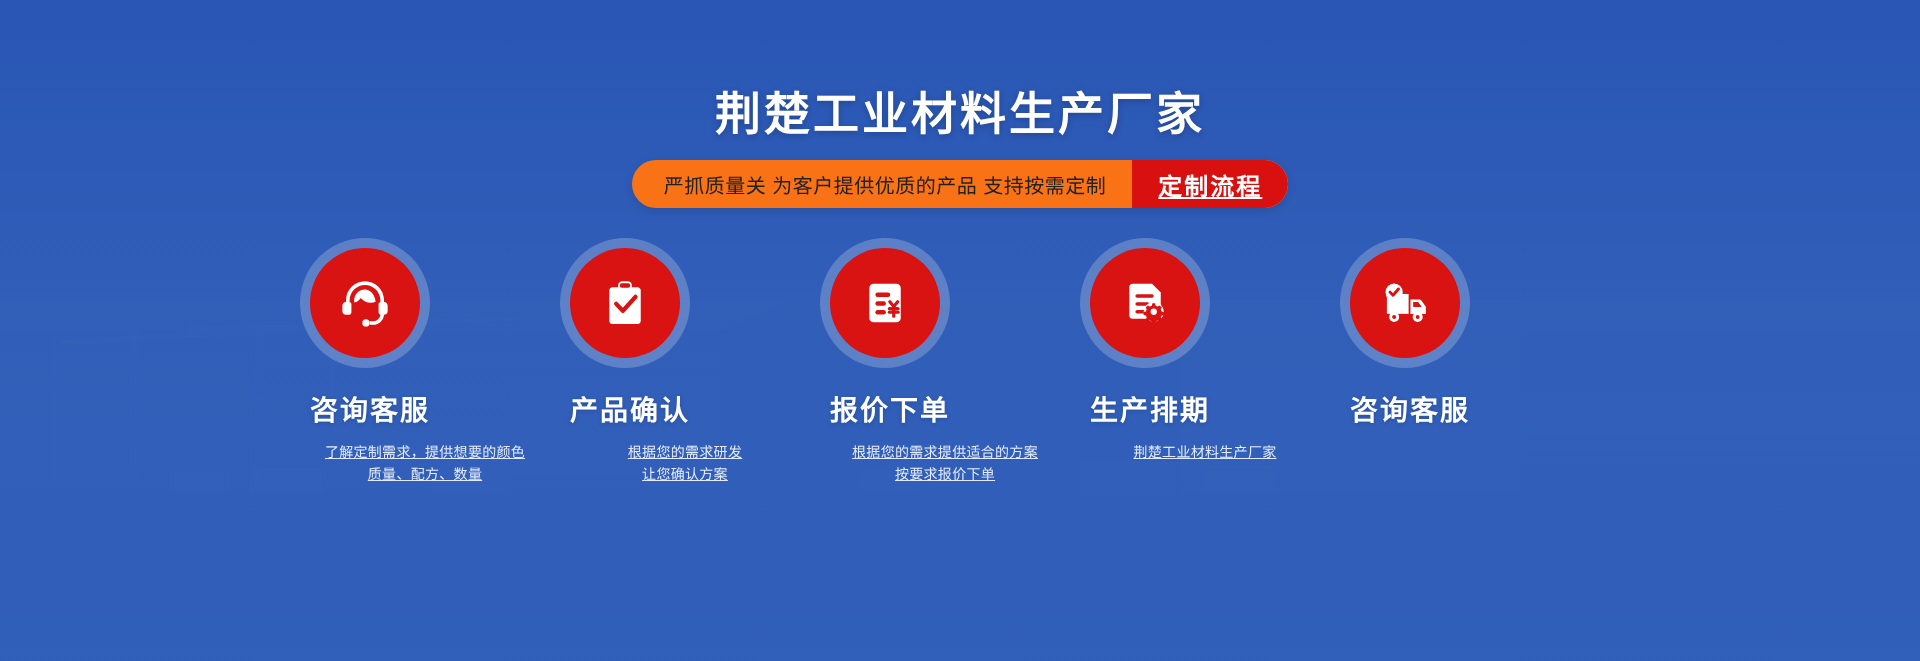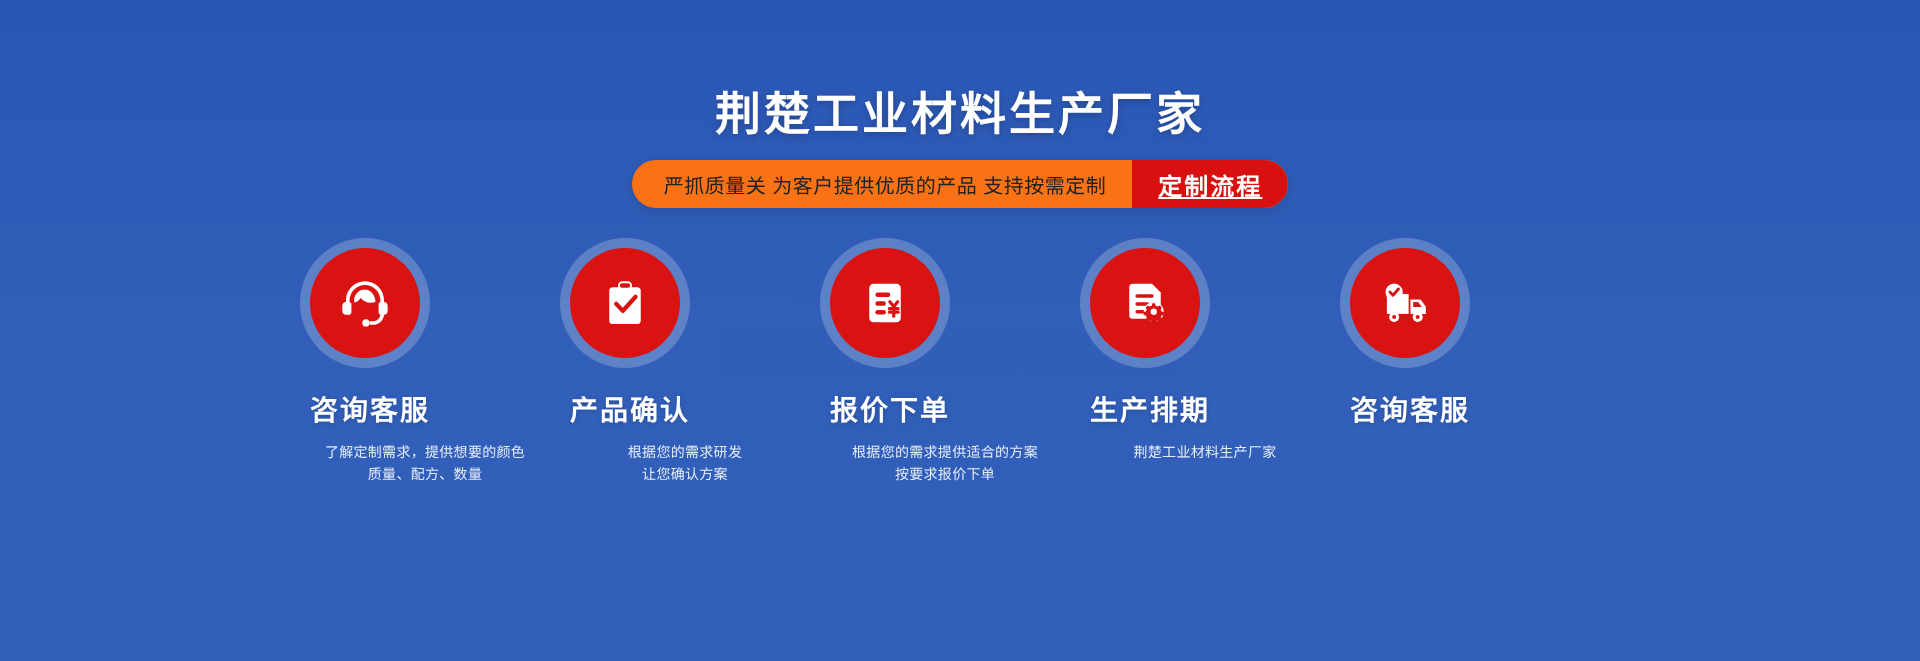--- a/index.html
+++ b/index.html
@@ -111,21 +111,21 @@
     margin-bottom:30px;
   }
   .step-icon svg{display:block;}
   .step-title{
     font-size:28px;font-weight:bold;color:#ffffff;letter-spacing:2px;
     margin-bottom:14px;white-space:nowrap;
     text-shadow:0 1px 4px rgba(0,0,0,.18);
   }
   .step-desc{
     font-size:14px;line-height:1.55;color:#e3ebfa;text-align:center;
-    letter-spacing:.3px;max-width:230px;
+    letter-spacing:.3px;max-width:230px;text-decoration:underline;
   }
   .step-desc .ln{display:block;white-space:nowrap;}
 </style>
 </head>
 <body>
 
 <div class="banner">
 
   <div class="bg-photo">
     <div class="sky"></div>

